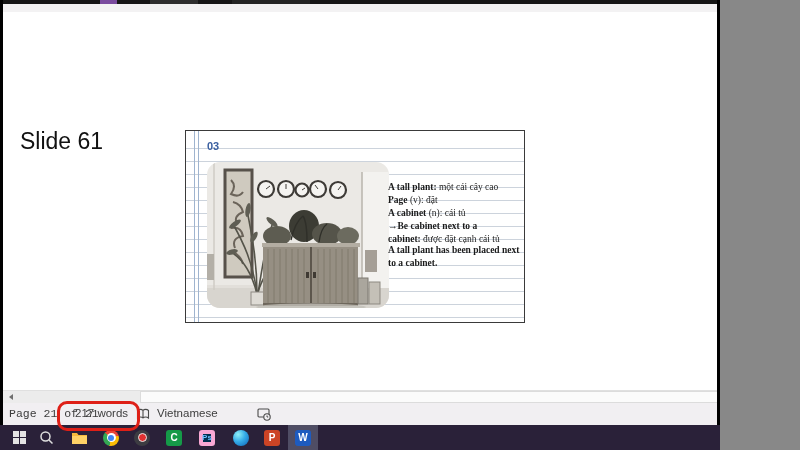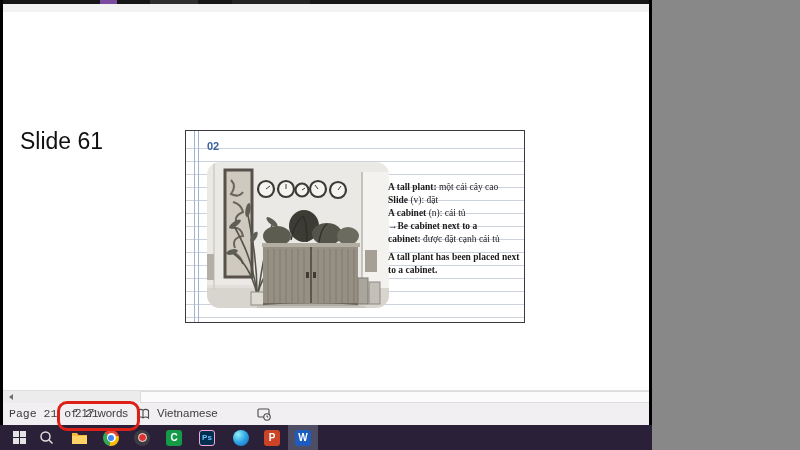--- a/index.html
+++ b/index.html
@@ -1,16 +1,16 @@
 <!DOCTYPE html>
 <html><head>
 <meta charset="utf-8">
 <style>
   html,body{margin:0;padding:0;background:#888;}
-  .screen{position:relative;width:652px;height:450px;background:#ffffff;overflow:hidden;
+  .screen{position:relative;width:720px;height:450px;background:#ffffff;overflow:hidden;
           font-family:"Liberation Sans",sans-serif;}
   
   .titlebar-strip{position:absolute;left:0;top:0;width:800px;height:4px;background:#161616;}
   .title-accent{position:absolute;left:100px;top:0;width:17px;height:4px;background:#7a4b9e;}
   .title-smudge-a{position:absolute;left:150px;top:0;width:48px;height:4px;background:#2e2e2e;}
   .title-smudge-b{position:absolute;left:232px;top:0;width:78px;height:4px;background:#242424;}
   .ribbon-strip{position:absolute;left:3px;top:4px;width:794px;height:8px;background:#f3f2f3;}
   
   .doc-area{position:absolute;left:3px;top:12px;width:794px;height:378px;background:#ffffff;}
   .slide-label{position:absolute;left:20px;top:128px;font-size:23px;color:#111;}
@@ -19,21 +19,21 @@
          border:1px solid #3a3a3a;
          background:repeating-linear-gradient(to bottom,#ffffff 0px,#ffffff 12px,#ccd3dc 12px,#ccd3dc 13px);
          background-position:0 5px;}
   .slide-margin{position:absolute;left:8px;top:0;bottom:0;width:3px;
          border-left:1px solid #9fb4cf;border-right:1px solid #9fb4cf;}
   .slide-number{position:absolute;left:21px;top:9px;font-size:11px;font-weight:bold;color:#3a5fa0;}
   .photo{position:absolute;left:21px;top:31px;width:182px;height:146px;border-radius:13px;overflow:hidden;}
   .textblock{position:absolute;left:202px;top:50px;width:133px;
          font-family:"Liberation Serif",serif;font-size:9.5px;line-height:13px;color:#1b1b1b;}
   .textblock b{font-weight:bold;margin-top:12px;}
-  .example{position:absolute;left:202px;top:120px;width:133px;
+  .example{position:absolute;left:202px;top:113px;width:133px;
          font-family:"Liberation Serif",serif;font-size:9.5px;line-height:13px;color:#1b1b1b;font-weight:bold;}
   
   .hscroll{position:absolute;left:3px;top:390px;width:794px;height:13px;background:#ececec;border-top:1px solid #e0e0e0;box-sizing:border-box;}
   .hscroll-arrow{position:absolute;left:0;top:0;width:16px;height:12px;background:#ececec;display:flex;align-items:center;justify-content:center;}
   .hscroll-arrow:after{content:"";width:0;height:0;border-top:3px solid transparent;border-bottom:3px solid transparent;border-right:4px solid #6f6f6f;}
   .hscroll-thumb{position:absolute;left:137px;top:0;width:655px;height:12px;background:#fbfbfb;border:1px solid #dcdcdc;box-sizing:border-box;}
   
   .statusbar{position:absolute;left:3px;top:403px;width:794px;height:22px;background:#f1eff2;color:#3d3d3d;font-size:11.5px;}
   .statusbar .sb-item{position:absolute;top:4px;white-space:nowrap;}
   .sb-page{left:6px;font-family:Liberation Mono, monospace;}
@@ -46,21 +46,21 @@
   .red-annotation{position:absolute;left:57px;top:401px;width:77px;height:24px;border:3px solid #de1f17;border-radius:10px;z-index:40;pointer-events:none;}
   
   .taskbar{position:absolute;left:0;top:425px;width:800px;height:25px;background:#2a2139;}
   .tb-slot{position:absolute;top:0;width:30px;height:25px;display:flex;align-items:center;justify-content:center;}
   .tb-active{background:rgba(140,150,170,0.38);}
   .win-logo{display:grid;grid-template-columns:6px 6px;grid-template-rows:6px 6px;gap:1px;}
   .win-logo span{background:#e4e4e4;}
   .sq{width:16px;height:16px;border-radius:3px;display:flex;align-items:center;justify-content:center;
       font-weight:bold;color:#fff;box-sizing:border-box;}
   .camtasia{background:#159a48;font-size:10px;}
-  .photoshop{background:#002f4f;border:1px solid #f9a8d4;color:#6fc0ff;font-size:8px;}
+  .photoshop{background:#002f4f;border:4px solid #f9a8d4;color:#6fc0ff;font-size:8px;}
   .powerpoint{background:#cc4425;font-size:10px;}
   .word{background:#1d5bbf;font-size:10px;}
   .chrome{width:16px;height:16px;border-radius:50%;
       background:conic-gradient(from -45deg,#ea4335 0 33%,#fbbc05 0 66%,#34a853 0 100%);
       display:flex;align-items:center;justify-content:center;}
   .chrome .cw{width:9px;height:9px;border-radius:50%;background:#fff;display:flex;align-items:center;justify-content:center;}
   .chrome .cb{width:6px;height:6px;border-radius:50%;background:#4285f4;}
   .edge{width:16px;height:16px;border-radius:50%;background:radial-gradient(circle at 32% 28%,#8ff0f7 0%,#35abe8 45%,#0b61b4 100%);}
   .record{width:16px;height:16px;border-radius:50%;background:#3c3c42;display:flex;align-items:center;justify-content:center;}
   .record .rdot{width:9px;height:9px;border-radius:50%;background:#e03131;border:1px solid #e9e9e9;box-sizing:border-box;}
@@ -81,21 +81,21 @@
     <div class="title-smudge-a"></div>
     <div class="title-smudge-b"></div>
   </div>
   <div class="ribbon-strip"></div>
 
   <div class="doc-area"></div>
   <div class="slide-label">Slide 61</div>
 
   <div class="slide">
     <div class="slide-margin"></div>
-    <div class="slide-number">02</div>
+    <div class="slide-number">03</div>
 
     <div class="photo">
       <svg width="182" height="146" viewBox="0 0 182 146" xmlns="http://www.w3.org/2000/svg">
         <rect x="0" y="0" width="182" height="146" fill="#ebe9e5"></rect>
         <rect x="0" y="126" width="182" height="20" fill="#d8d5cf"></rect>
         <rect x="0" y="123" width="182" height="3" fill="#e2dfda"></rect>
 
         <rect x="155" y="10" width="27" height="116" fill="#f3f2ef"></rect>
         <line x1="155" y1="10" x2="155" y2="126" stroke="#b8b4ad" stroke-width="1.5"></line>
         <rect x="158" y="88" width="12" height="22" fill="#a59f96"></rect>
@@ -170,21 +170,21 @@
         <rect x="56" y="141" width="95" height="3" fill="#6e675c"></rect>
         <ellipse cx="104" cy="145" rx="55" ry="3.5" fill="#c2bfb8" opacity="0.8"></ellipse>
 
         <rect x="151" y="116" width="10" height="26" fill="#aaa69d" stroke="#7d7971" stroke-width="1"></rect>
         <rect x="162" y="120" width="11" height="22" fill="#c4c0b7" stroke="#8d8981" stroke-width="1"></rect>
       </svg>
     </div>
 
     <div class="textblock">
       <div><span></span><b>A tall plant:</b><span> một cái cây cao</span></div>
-      <div><span></span><b>Slide</b><span> (v): đặt</span></div>
+      <div><span></span><b>Page</b><span> (v): đặt</span></div>
       <div><span></span><b>A cabinet</b><span> (n): cái tủ</span></div>
       <div><span>→</span><b>Be cabinet next to a</b><span></span></div>
       <div><span></span><b>cabinet:</b><span> được đặt cạnh cái tủ</span></div>
     </div>
     <div class="example">A tall plant has been placed next to a cabinet.</div>
   </div>
 
   <div class="hscroll">
     <div class="hscroll-arrow"></div>
     <div class="hscroll-thumb"></div>

